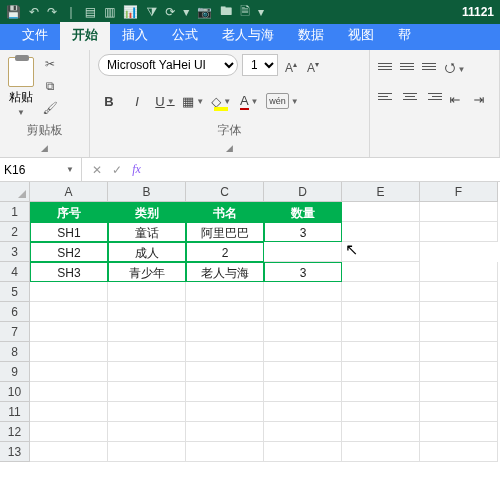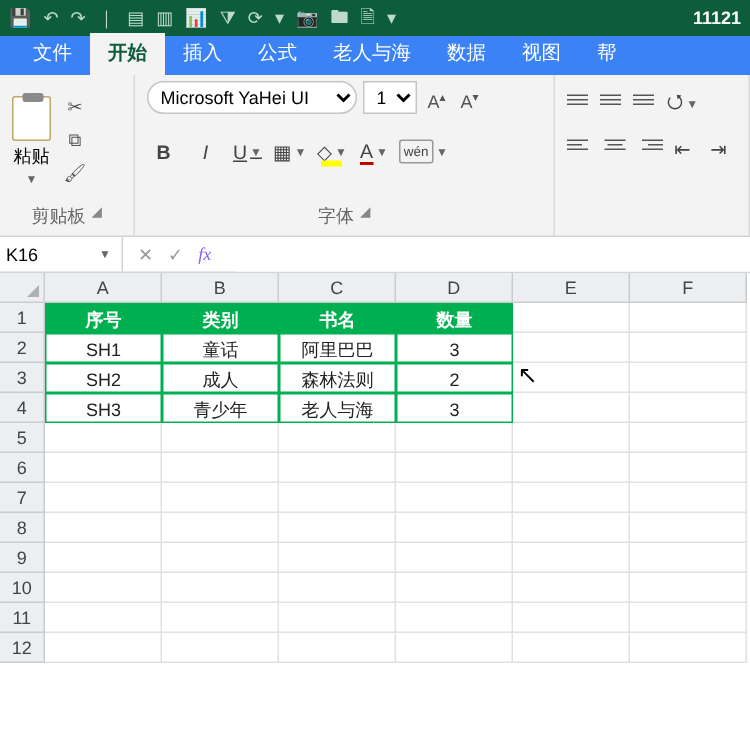--- a/index.html
+++ b/index.html
@@ -10,21 +10,21 @@
   .titlebar .qat span { opacity: .9; cursor: pointer; }
   .titlebar .right { margin-left: auto; font-weight: bold; color: #fff; }
 
   .tabs { height: 26px; background: #3b82f6; display: flex; align-items: flex-end; padding-left: 10px; color: #fff; }
   .tab { padding: 4px 12px 6px; cursor: pointer; font-size: 13px; }
   .tab.active { background: #f3f3f3; color: #0d5c3a; font-weight: bold; }
 
   .ribbon { height: 108px; background: #f3f3f3; border-bottom: 1px solid #d4d4d4; display: flex; }
   .group { border-right: 1px solid #d8d8d8; padding: 4px 8px 2px; display: flex; flex-direction: column; }
   .group-body { flex: 1; display: flex; align-items: center; gap: 6px; }
-  .group-label { text-align: center; color: #666; font-size: 12px; padding: 2px 0; display: flex; justify-content: center; gap: 4px; }
+  .group-label { text-align: center; color: #666; font-size: 12px; padding: 2px 0; display: flex; justify-content: center; gap: 4px; flex-direction: column; }
   .group-label .dlg { font-size: 9px; color: #888; cursor: pointer; }
 
   .paste-big { display: flex; flex-direction: column; align-items: center; gap: 2px; cursor: pointer; }
   .paste-icon { width: 26px; height: 30px; background: #fff; border: 1px solid #bfa66a; border-radius: 2px; position: relative; }
   .paste-icon::after { content: ""; position: absolute; top: -3px; left: 6px; width: 14px; height: 6px; background: #8a8a8a; border-radius: 2px; }
   .mini-col { display: flex; flex-direction: column; gap: 6px; }
   .mini-col span { width: 20px; height: 16px; display:inline-block; cursor:pointer; text-align:center; color:#555; }
 
   .font-group .row { display: flex; align-items: center; gap: 4px; }
   select.fake { border: 1px solid #c5c5c5; background: #fff; height: 22px; padding: 0 4px; font-size: 12px; }
@@ -240,21 +240,20 @@
         <div class="cell data-cell">童话</div>
         <div class="cell data-cell">阿里巴巴</div>
         <div class="cell data-cell">3</div>
         <div class="cell"></div>
         <div class="cell"></div>
       </div>
       <div class="row-line">
         <div class="rh">3</div>
         <div class="cell data-cell">SH2</div>
         <div class="cell data-cell">成人</div>
-        <div class="cell data-cell">森林法则</div>
         <div class="cell data-cell">2</div>
         <div class="cell"></div>
         <div class="cell"></div>
       </div>
       <div class="row-line">
         <div class="rh">4</div>
         <div class="cell data-cell">SH3</div>
         <div class="cell data-cell">青少年</div>
         <div class="cell data-cell">老人与海</div>
         <div class="cell data-cell">3</div>
@@ -326,15 +325,24 @@
       </div>
       <div class="row-line">
         <div class="rh">12</div>
         <div class="cell"></div>
         <div class="cell"></div>
         <div class="cell"></div>
         <div class="cell"></div>
         <div class="cell"></div>
         <div class="cell"></div>
       </div>
+      <div class="row-line">
+        <div class="rh">13</div>
+        <div class="cell"></div>
+        <div class="cell"></div>
+        <div class="cell"></div>
+        <div class="cell"></div>
+        <div class="cell"></div>
+        <div class="cell"></div>
+      </div>
     </div>
   <div class="cursor-arrow" style="left:345px; top:58px">↖</div>
 </div>
 
 </body></html>

